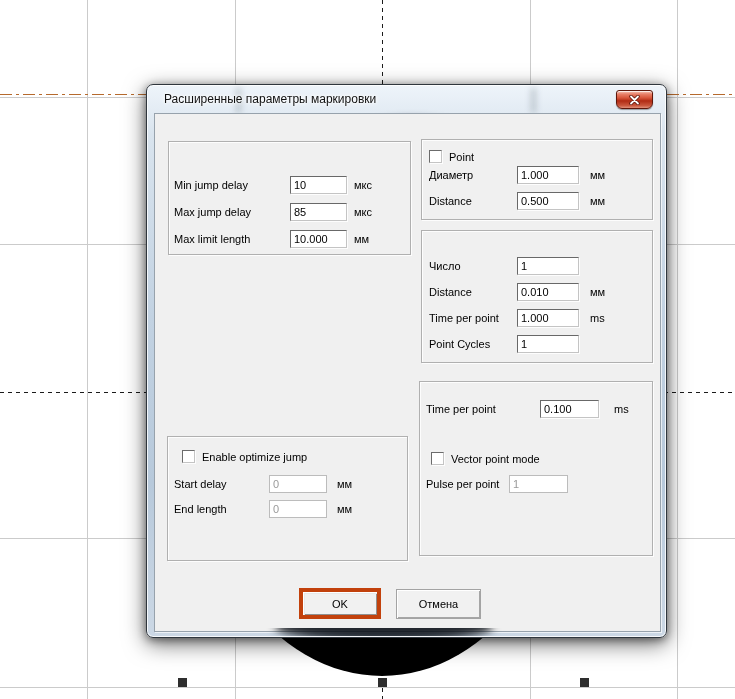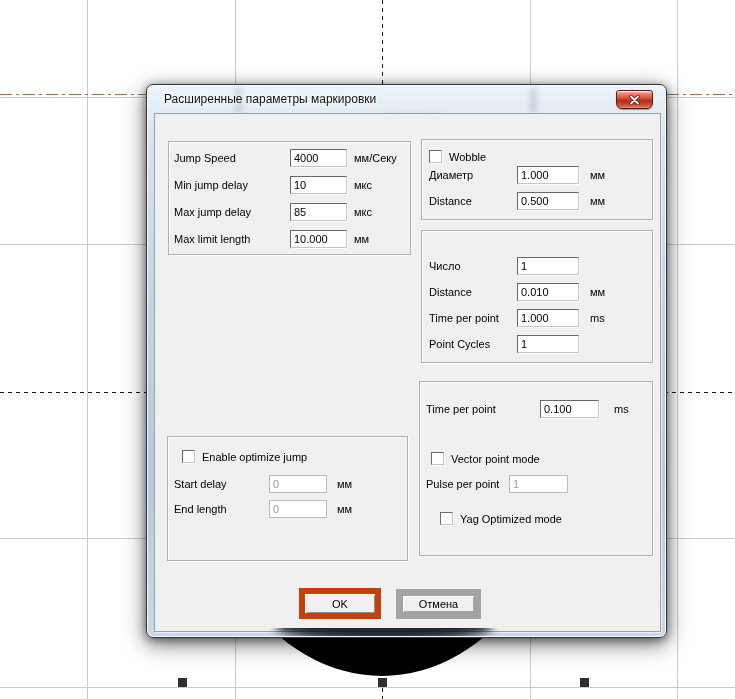--- a/index.html
+++ b/index.html
@@ -46,23 +46,23 @@
   .edit{position:absolute;left:var(--fx);top:0;width:var(--fw);height:18px;box-sizing:border-box;
         background:#fff;border:1px solid;border-color:#686868 #c4c4c4 #c4c4c4 #686868;
         box-shadow:1px 1px 0 rgba(255,255,255,.85);
         font:11px "Liberation Sans",sans-serif;padding:0 3px;color:#000;}
   .edit:disabled{border-color:#bcbcbc;color:#9a9a9a;background:#fff;box-shadow:none;opacity:1;}
   .cbrow{position:absolute;height:14px;}
   .cbx{position:absolute;left:0;top:0;width:13px;height:13px;background:#fff;box-sizing:border-box;
        border:1px solid;border-color:#6b6b6b #c4c4c4 #c4c4c4 #6b6b6b;box-shadow:1px 1px 0 rgba(255,255,255,.85);cursor:pointer;}
   .cblbl{position:absolute;left:20px;top:1px;font-size:11px;color:#000;white-space:nowrap;}
   .btn{position:absolute;background:#f1f1f1;font:11px "Liberation Sans",sans-serif;color:#000;cursor:pointer;box-sizing:border-box;}
-  .btn.default{border:6px solid #c2410c;
+  .btn.default{border:4px solid #c2410c;
        box-shadow:inset 1px 1px 0 #fff,inset 2px 2px 0 #e8e8e8,inset -1px -1px 0 #8f8f8f;}
-  .btn.normal{border:7px solid #a3a3a3;
+  .btn.normal{border:1px solid #a3a3a3;
        box-shadow:inset 1px 1px 0 #fff,inset -1px -1px 0 #a6a6a6;}
 </style>
 </head>
 <body>
 
 <div>
   <div class="gridline-v" style="left:87px"></div>
   <div class="gridline-v" style="left:235px"></div>
   <div class="gridline-v" style="left:530px"></div>
   <div class="gridline-v" style="left:677px"></div>
@@ -89,46 +89,41 @@
   <button class="close-btn">
     <svg width="11" height="10" viewBox="0 0 11 10">
       <path d="M2 1.5 L9 8.5 M9 1.5 L2 8.5" stroke="#5a1207" stroke-width="3.4" stroke-linecap="round"></path>
       <path d="M2 1.5 L9 8.5 M9 1.5 L2 8.5" stroke="#ffffff" stroke-width="1.8" stroke-linecap="round"></path>
     </svg>
   </button>
 
   <div class="client">
 
     <div class="grp" style="left:13px;top:27px;width:241px;height:112px;--lx:5px;--fx:121px;--ux:185px;--fw:57px">
-      <div class="row" style="top:7px">
-        <span class="lbl">Jump Speed</span>
-        <input class="edit" value="4000" style="">
-        <span class="unit">мм/Секу</span>
-      </div>
       <div class="row" style="top:34px">
         <span class="lbl">Min jump delay</span>
         <input class="edit" value="10" style="">
         <span class="unit">мкс</span>
       </div>
       <div class="row" style="top:61px">
         <span class="lbl">Max jump delay</span>
         <input class="edit" value="85" style="">
         <span class="unit">мкс</span>
       </div>
       <div class="row" style="top:88px">
         <span class="lbl">Max limit length</span>
         <input class="edit" value="10.000" style="">
         <span class="unit">мм</span>
       </div>
     </div>
 
     <div class="grp" style="left:266px;top:25px;width:230px;height:79px;--lx:7px;--fx:95px;--ux:168px;--fw:62px">
       <div class="cbrow" style="left:7px;top:10px;right:0">
         <span class="cbx"></span>
-        <span class="cblbl">Wobble</span>
+        <span class="cblbl">Point</span>
       </div>
       <div class="row" style="top:26px">
         <span class="lbl">Диаметр</span>
         <input class="edit" value="1.000" style="">
         <span class="unit">мм</span>
       </div>
       <div class="row" style="top:52px">
         <span class="lbl">Distance</span>
         <input class="edit" value="0.500" style="">
         <span class="unit">мм</span>
@@ -165,24 +160,20 @@
         <span class="unit">ms</span>
       </div>
       <div class="cbrow" style="left:11px;top:70px;right:0">
         <span class="cbx"></span>
         <span class="cblbl">Vector point mode</span>
       </div>
       <div class="row" style="top:93px;--fx:89px">
         <span class="lbl">Pulse per point</span>
         <input class="edit" disabled="" value="1" style="">
       </div>
-      <div class="cbrow" style="left:20px;top:130px;right:0">
-        <span class="cbx"></span>
-        <span class="cblbl">Yag Optimized mode</span>
-      </div>
     </div>
 
     <div class="grp" style="left:12px;top:322px;width:239px;height:123px;--lx:6px;--fx:101px;--ux:169px;--fw:58px">
       <div class="cbrow" style="left:14px;top:13px;right:0">
         <span class="cbx"></span>
         <span class="cblbl">Enable optimize jump</span>
       </div>
       <div class="row" style="top:38px">
         <span class="lbl">Start delay</span>
         <input class="edit" disabled="" value="0" style="">

